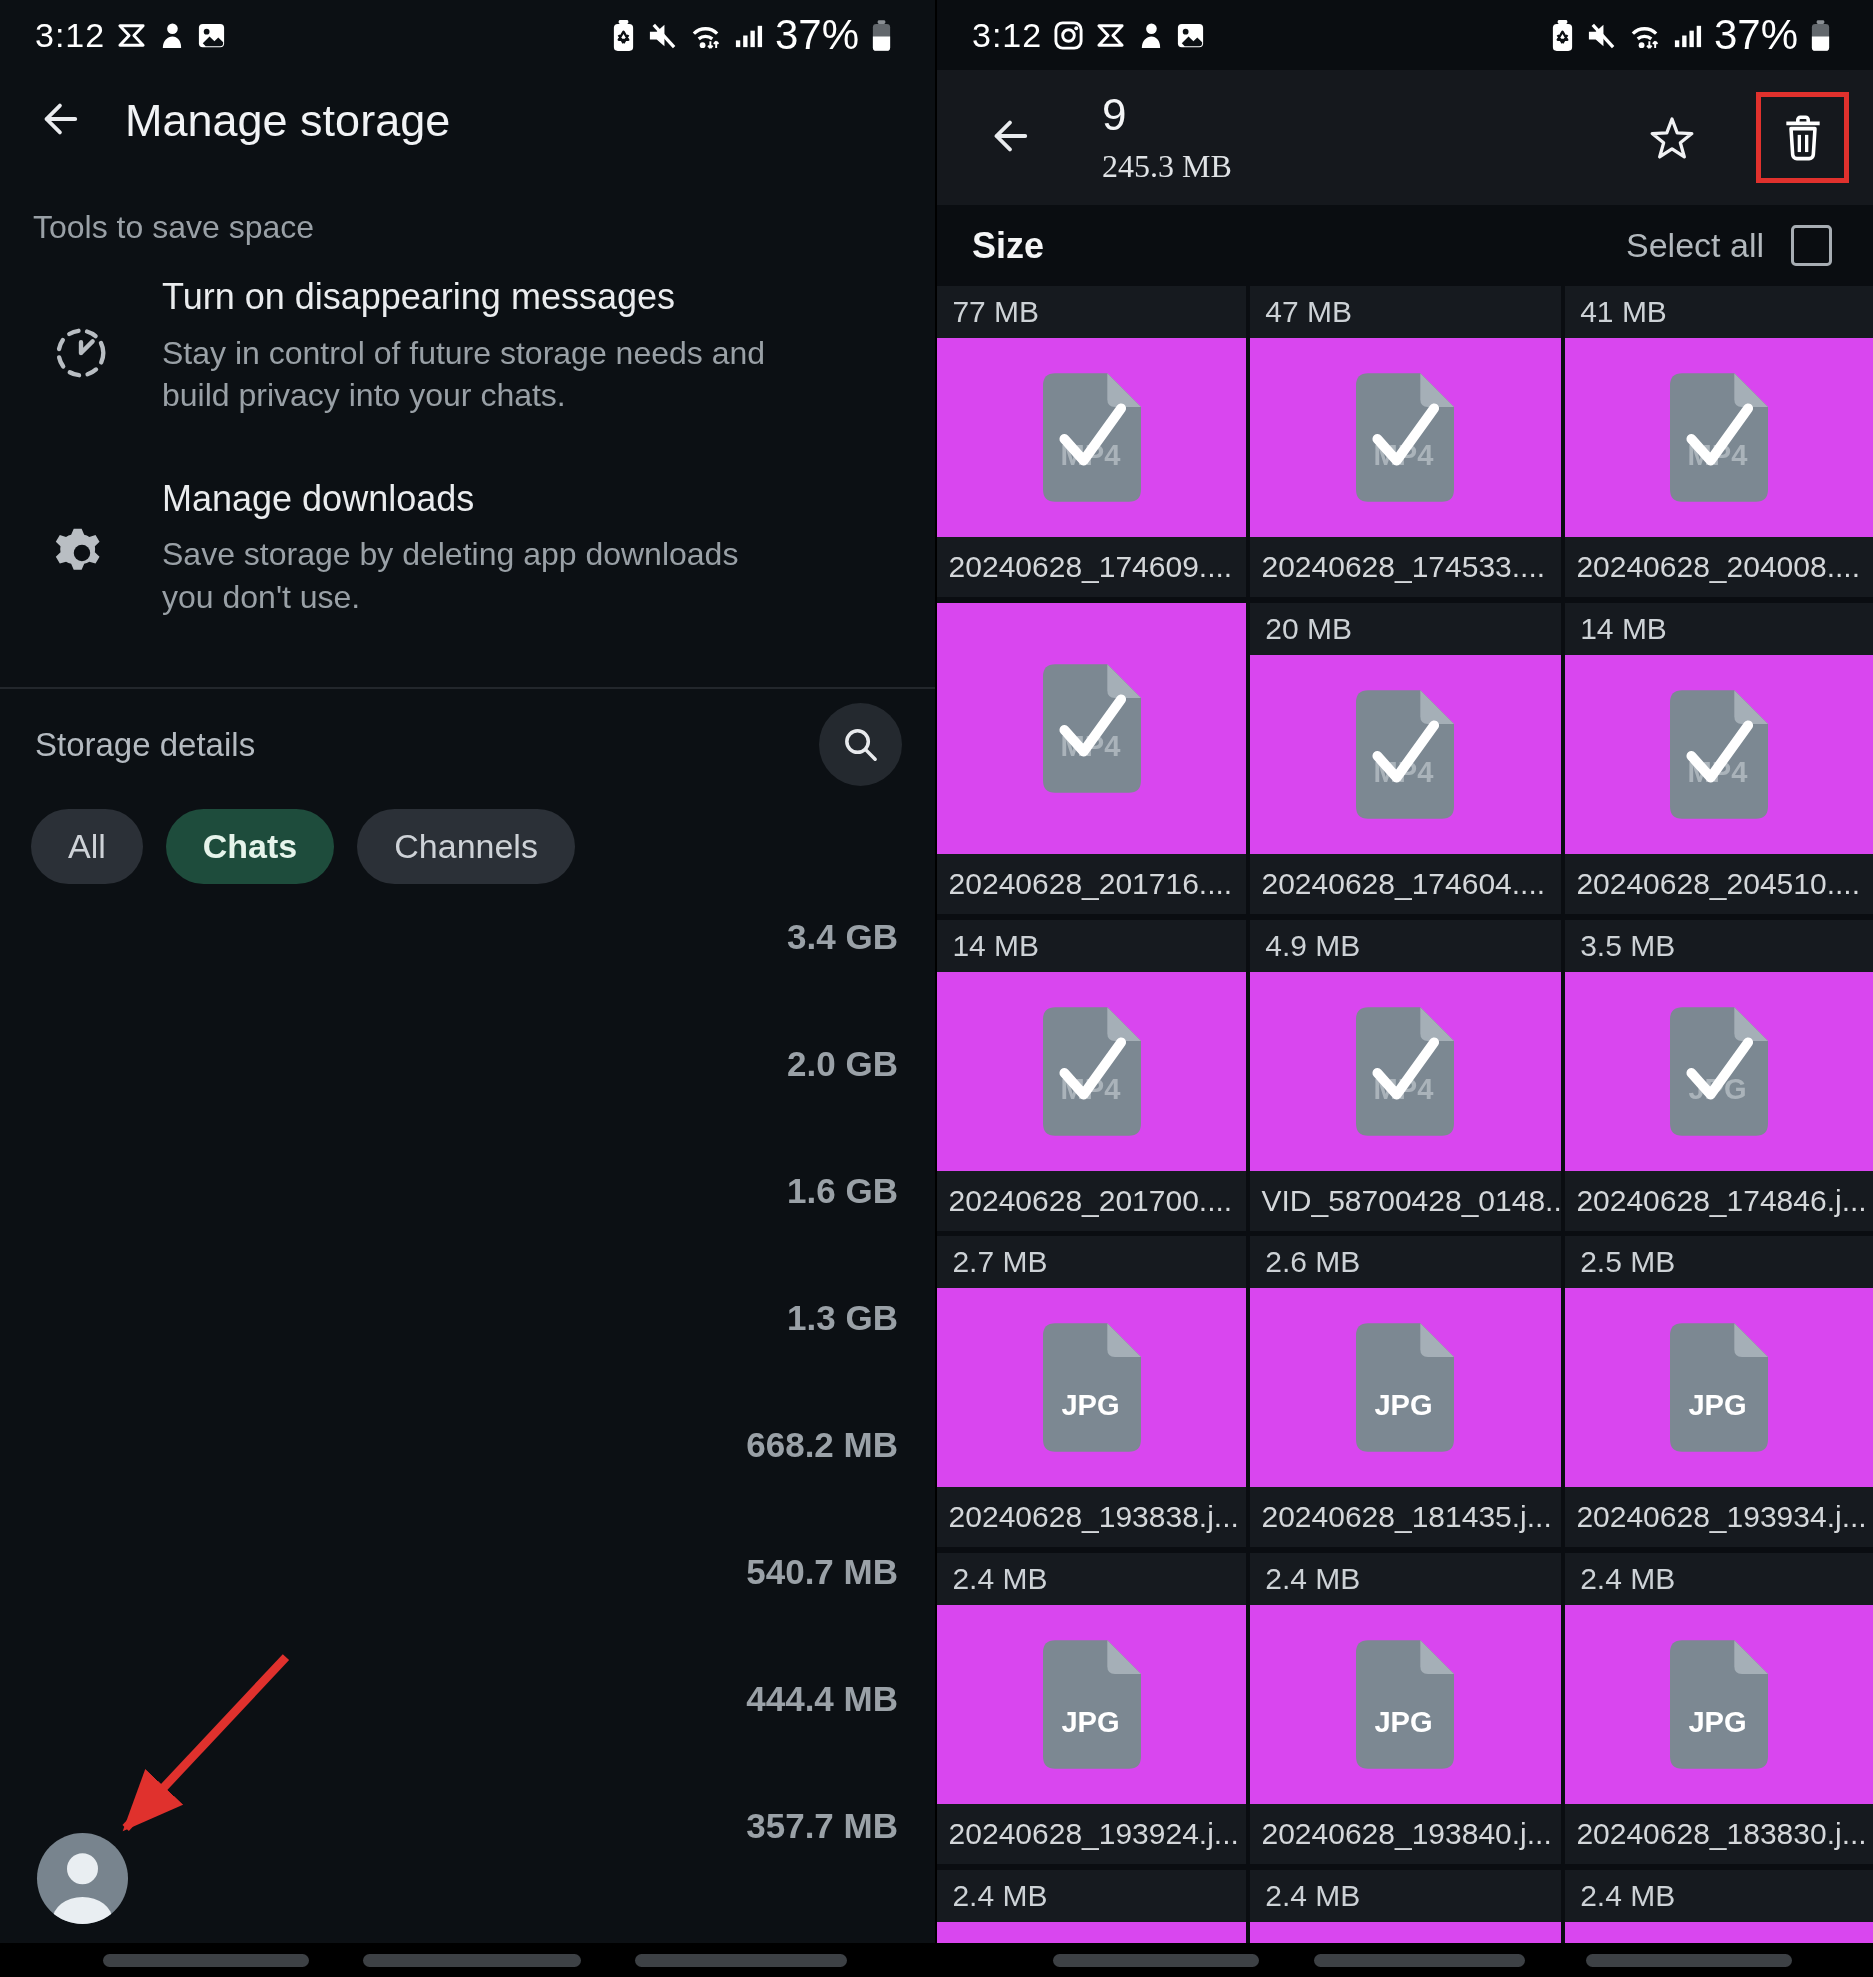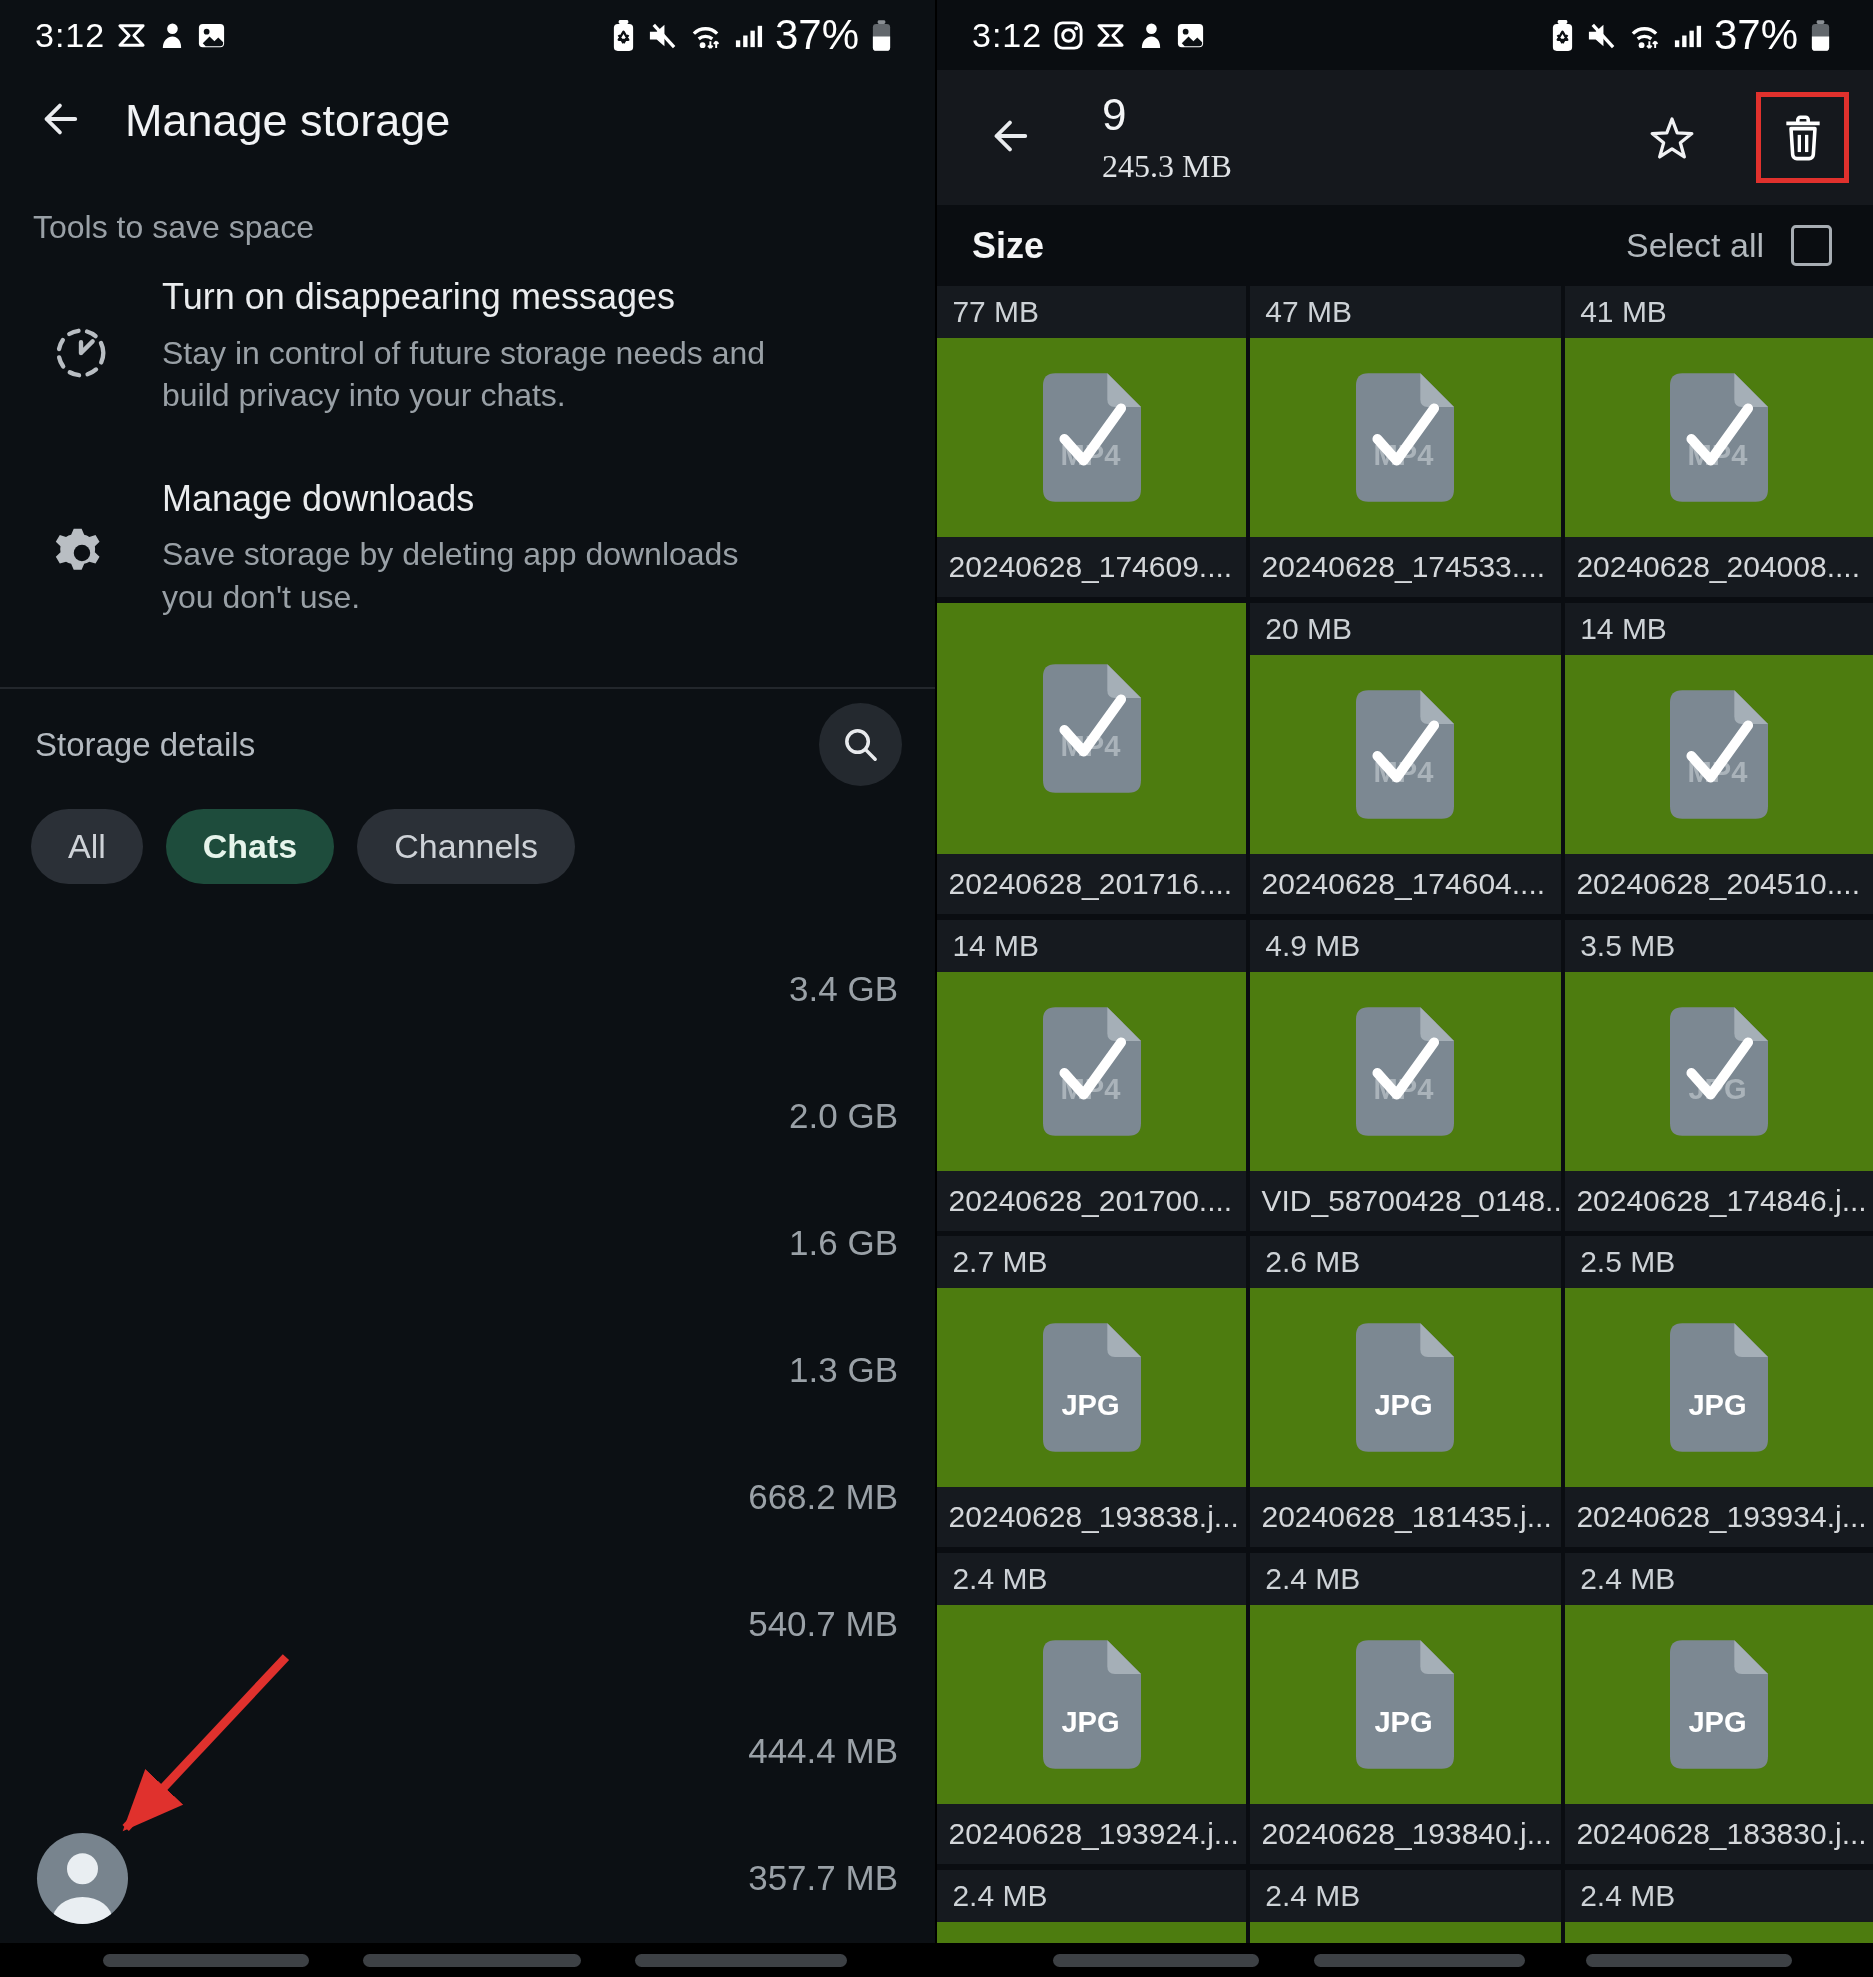--- a/index.html
+++ b/index.html
@@ -30,21 +30,21 @@
   .tool-title{font-size:36px;color:#eaecee;margin-bottom:13.5px;}
   .tool-desc{font-size:32px;color:#99a0a6;line-height:1.32;max-width:628px;}
   .divider{position:absolute;top:687px;left:0;right:0;height:1.9px;background:#23272c;}
   .sd-row{position:absolute;top:703px;left:35px;right:33px;display:flex;justify-content:space-between;align-items:center;}
   .sd-title{font-size:33px;color:#b4bac0;}
   .search-btn{width:83px;height:83px;border-radius:50%;background:#24292f;display:flex;align-items:center;justify-content:center;}
   .chips{position:absolute;top:809px;left:31px;display:flex;gap:23px;}
   .chip{height:75px;border-radius:39px;padding:0 37px;display:flex;align-items:center;
     font-size:34px;background:#2b3037;color:#ced2d7;}
   .chip.active{background:#1e4c3c;color:#e6f4eb;font-weight:700;}
-  .sizes{position:absolute;top:925px;right:37px;left:0;}
+  .sizes{position:absolute;top:873px;right:37px;left:0;font-weight:bold;}
   .size-row{height:127px;display:flex;align-items:center;justify-content:flex-end;font-size:35px;color:#9aa1a7;}
   .avatar{position:absolute;left:37px;top:1833px;width:91px;height:91px;border-radius:50%;background:#78848e;overflow:hidden;}
   .arrow-overlay{position:absolute;inset:0;pointer-events:none;}
 
   
   .rp-header{position:absolute;top:70px;left:0;right:0;height:135px;background:#15181d;
     display:flex;align-items:center;padding:0 25px 0 48px;box-sizing:border-box;}
   .rp-texts{margin-left:71px;display:flex;flex-direction:column;gap:7.7px;}
   .rp-count{font-size:44px;color:#f4f5f6;}
   .rp-size{font-size:32px;color:#dfe2e5;font-family:Liberation Serif, serif;}
@@ -54,21 +54,21 @@
     display:flex;align-items:center;justify-content:center;}
   .list-header{position:absolute;top:205px;left:0;right:0;height:81px;display:flex;
     align-items:center;justify-content:space-between;padding:0 42px 0 35px;box-sizing:border-box;}
   .lh-sort{font-size:36px;font-weight:700;color:#f4f5f6;}
   .lh-right{display:flex;align-items:center;gap:27px;margin-left:12px;}
   .lh-selectall{font-size:34px;color:#b2b8bd;}
   .lh-checkbox{width:41px;height:41px;border:3.9px solid #a7adb3;border-radius:4.8px;box-sizing:border-box;background:transparent;}
 
   .grid{position:absolute;top:286px;left:0;width:937px;height:1657px;overflow:hidden;
     display:grid;grid-template-columns:309px 311px 309px;column-gap:3.9px;grid-auto-rows:311px;row-gap:5.8px;}
-  .cell{display:flex;flex-direction:column;background:#4d7c0f;}
+  .cell{display:flex;flex-direction:column;background:#d946ef;}
   .cell-size{height:52px;flex:0 0 52px;background:#161a1f;display:flex;align-items:center;
     padding:0 15.4px;font-size:30px;color:#cdd2d6;}
   .cell-body{flex:1;display:flex;align-items:center;justify-content:center;}
   .cell-name{height:60px;flex:0 0 60px;background:#161a1f;display:flex;align-items:center;
     padding:0 11.6px;font-size:30px;color:#d4d7da;white-space:nowrap;overflow:hidden;}
   .doc{width:98px;height:129px;}
   .doc-body{fill:#7c8892;}
   .doc-fold{fill:#a5afb7;}
   .doc-label{font-family:"Liberation Sans",sans-serif;font-size:19px;font-weight:bold;fill:#fff;}
   .cell.selected .doc-label{fill:#aab3ba;}

